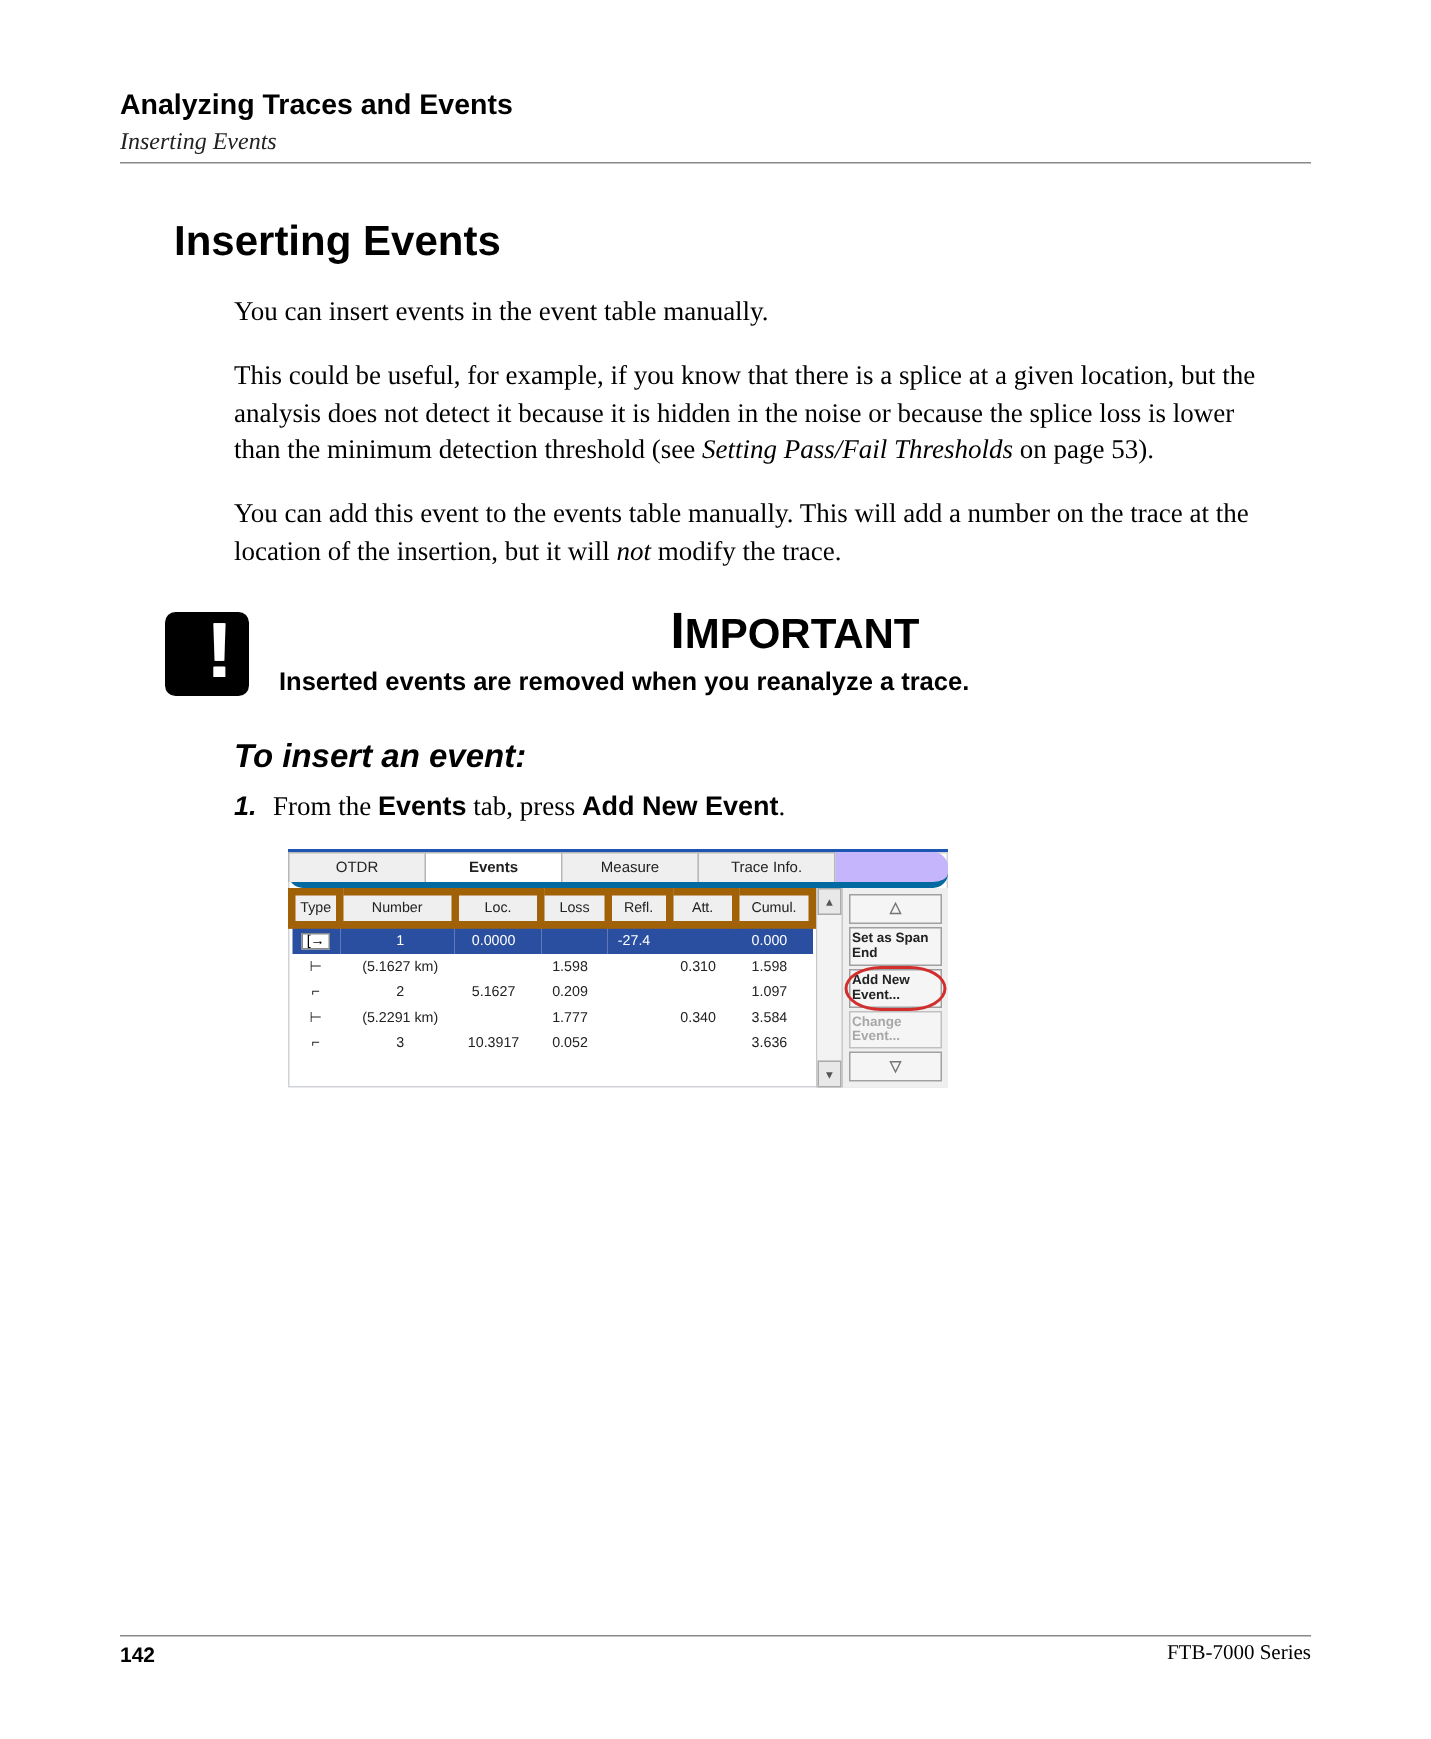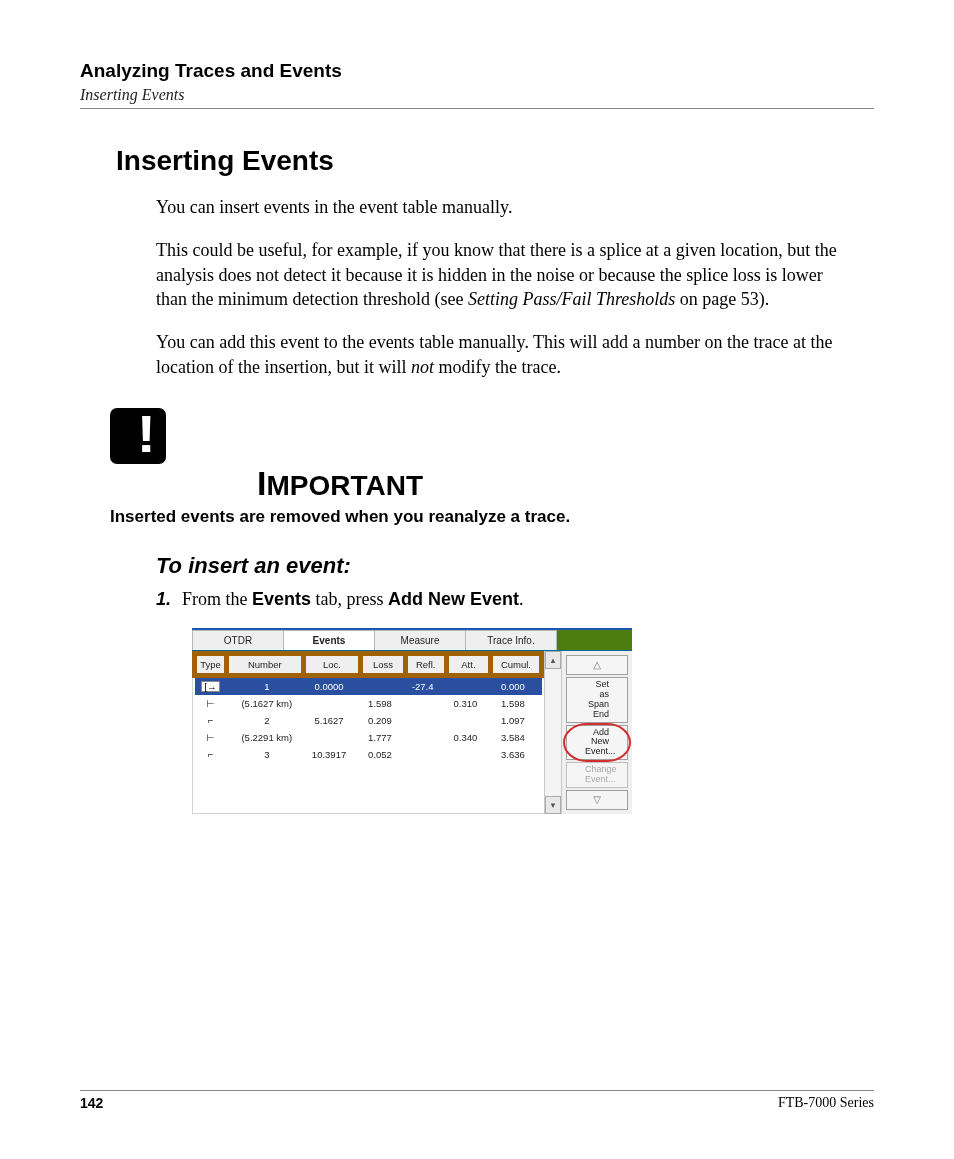--- a/index.html
+++ b/index.html
@@ -48,21 +48,20 @@
     line-height: 1.38;
     margin-bottom: 18px;
   }
   .italic { font-style: italic; }
   .bold-sans { font-family: Arial, Helvetica, sans-serif; font-weight: bold; }
 
   .important-wrap {
     display: flex;
     align-items: flex-start;
     margin: 22px 0 20px 30px;
-    flex-direction: column;
   }
   .important-icon {
     width: 56px;
     height: 56px;
     background: #000;
     border-radius: 7px;
     display: flex;
     align-items: center;
     justify-content: center;
     margin-right: 20px;
@@ -120,22 +119,23 @@
     margin-left: 36px;
     border-top: 2.5px solid #1e56b3;
     font-family: Tahoma, Arial, sans-serif;
     font-size: 10px;
     color: #222;
     background: #fff;
     box-shadow: 0 0 0 1px #cfd3d7 inset;
   }
   .ui-tabs {
     display: flex;
-    border-bottom: 1px solid #0369a1;
-    background: #4d7c0f;
+    border-bottom: 4px solid #0369a1;
+    background: #c4b5fd;
+    border-radius: 10px;
   }
   .ui-tab {
     width: 90px;
     text-align: center;
     padding: 4px 0;
     border: 1px solid #b7b7b7;
     border-bottom: none;
     margin-right: -1px;
     background: #efefef;
   }
@@ -213,24 +213,25 @@
     flex-direction: column;
     gap: 2px;
     padding: 4px 4px;
     background: #efefef;
   }
   .ui-btn {
     border: 1px solid #a0a0a0;
     background: #f5f5f5;
     font-size: 9px;
     line-height: 1.1;
-    text-align: right;
-    padding: 2px 18px;
+    text-align: left;
+    padding: 2px 1px;
     color: #222;
     position: relative;
+    font-weight: bold;
   }
   .ui-btn.disabled { color: #a8a8a8; border-color: #c0c0c0; }
   .ui-btn.arrowbtn { height: 14px; display:flex; align-items:center; justify-content:center; font-size:10px; color:#777;}
   .ui-btn.arrowbtn.up::after  { content: "△"; }
   .ui-btn.arrowbtn.down::after{ content: "▽"; }
   .highlight-ring {
     position: absolute;
     inset: -3px -4px;
     border: 2px solid #d32e2e;
     border-radius: 50%/70%;

